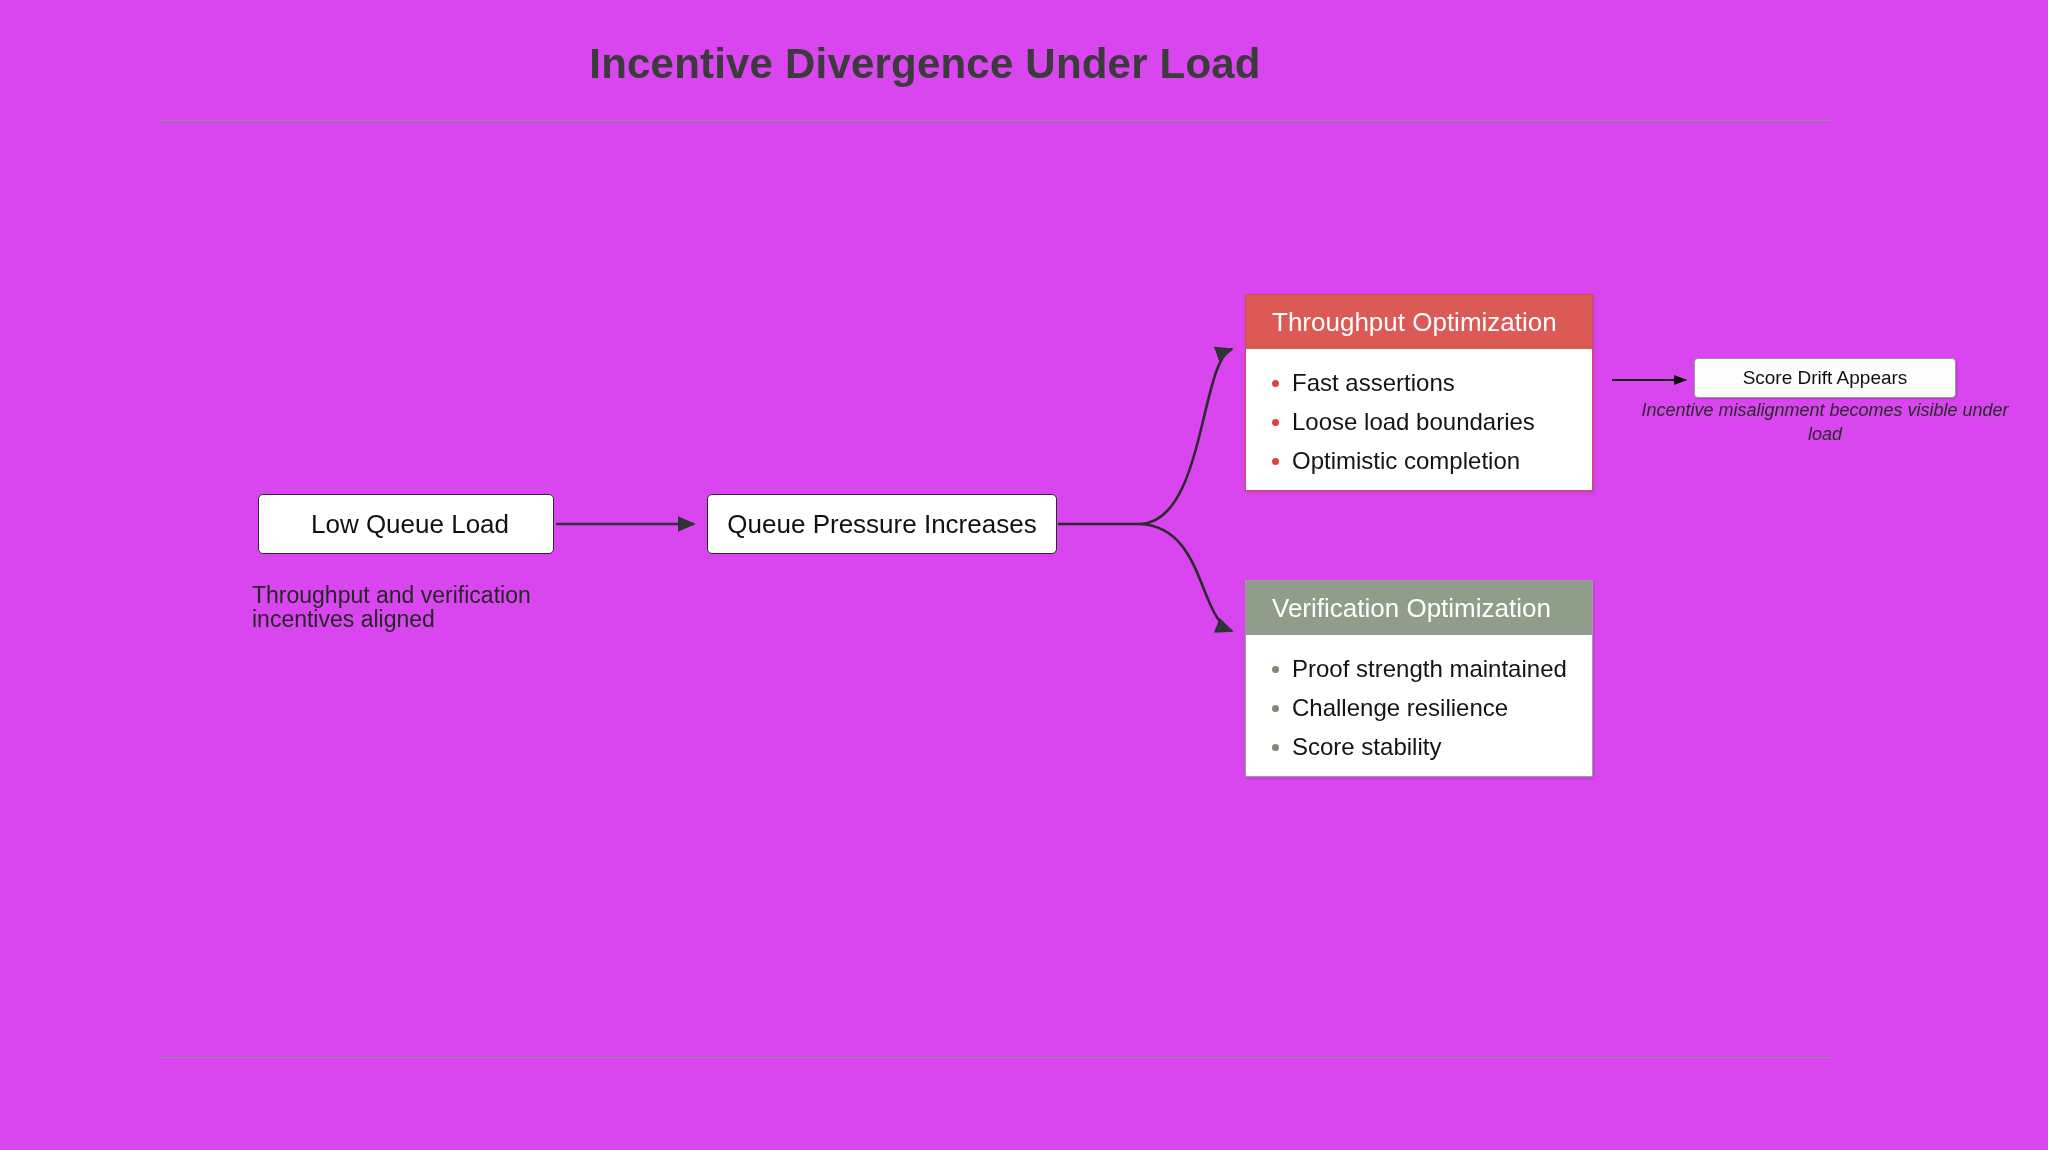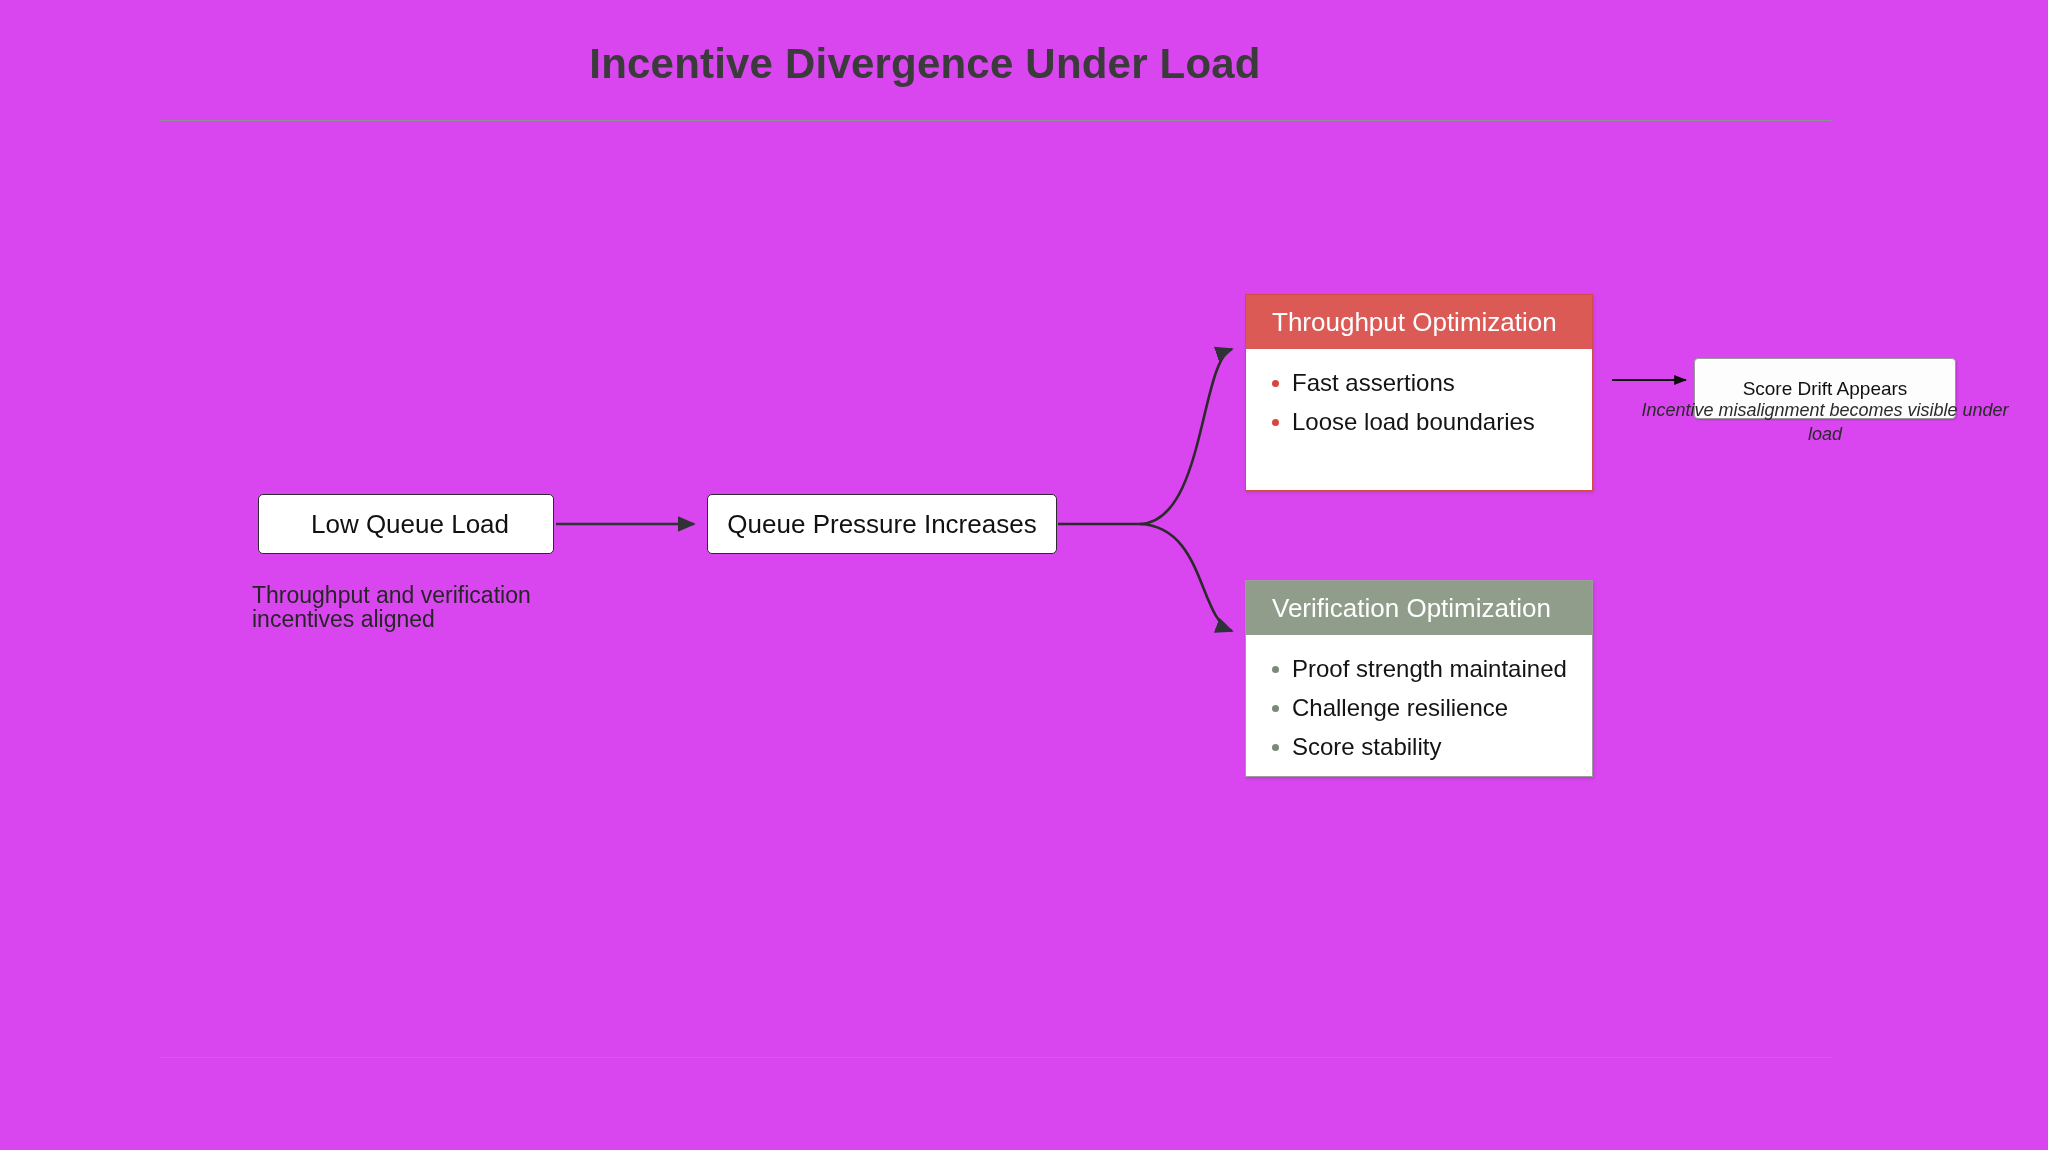--- a/index.html
+++ b/index.html
@@ -84,21 +84,21 @@
     line-height: 24px;
     color: #262626;
   }
   #caption-low-queue-load {
     left: 252px; top: 583px; width: 330px;
   }
 
   
   #box-score-drift {
     position: absolute;
-    left: 1694px; top: 358px; width: 262px; height: 61px;
+    left: 1694px; top: 358px; width: 262px; height: 40px;
     box-sizing: border-box;
     background: #fdfdfd;
     border: 1.4px solid #9a9a9a;
     border-radius: 4px;
     box-shadow: 1px 1px 2px rgba(0,0,0,0.18);
     display: flex;
     align-items: center;
     justify-content: center;
     font-size: 19px;
     color: #111111;
@@ -222,20 +222,24 @@
     </div>
     <ul class="card-body">
       <li>
         <span class="bullet"></span>
         <span>Fast assertions</span>
       </li>
       <li>
         <span class="bullet"></span>
         <span>Loose load boundaries</span>
       </li>
+      <li>
+        <span class="bullet"></span>
+        <span>Optimistic completion</span>
+      </li>
     </ul>
   </div>
 
   <div class="card" id="card-verification">
     <div class="card-header">
       <span>Verification Optimization</span>
     </div>
     <ul class="card-body">
       <li>
         <span class="bullet"></span>

